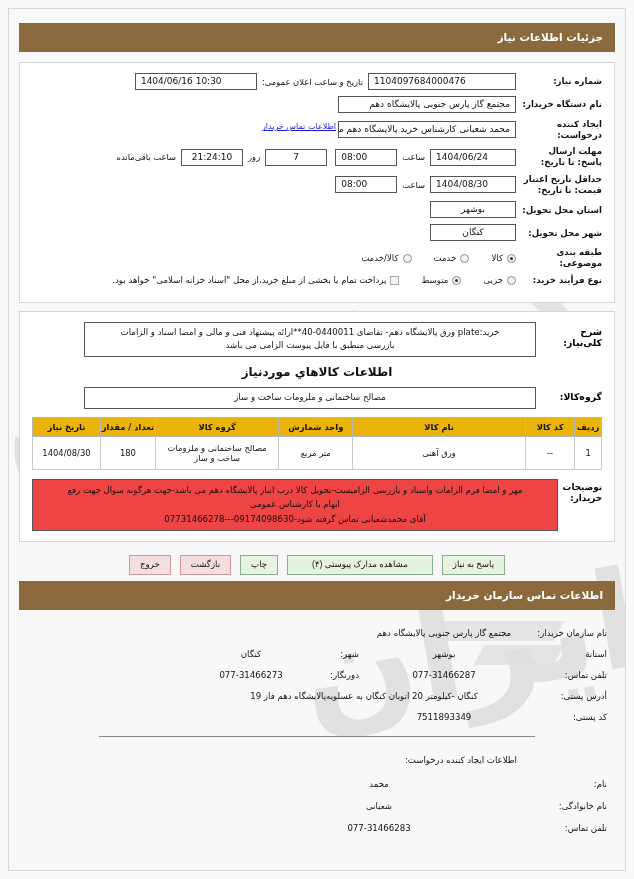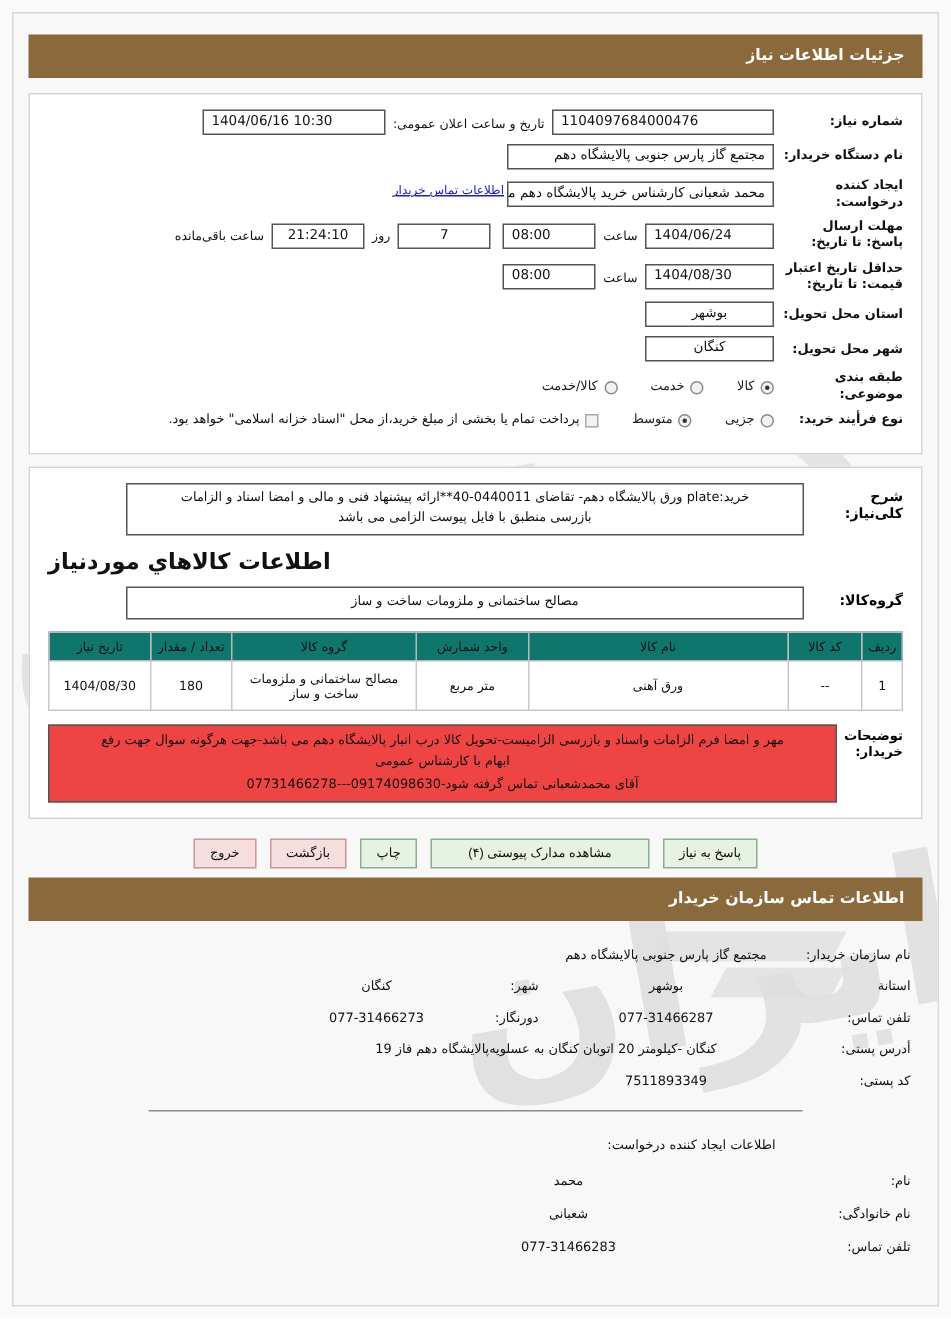--- a/index.html
+++ b/index.html
@@ -183,36 +183,36 @@
     border: 1px solid #555; background: #fff;
     width: 452px; min-height: 34px;
     font-size: 8.6px; line-height: 1.6;
     padding: 3px 6px; text-align: center; color: #111;
     position: relative;
   }
   .desc-box .ov {
     position: relative;
   }
   .sub-head {
-    font-weight: bold; font-size: 15px;
-    text-align: left; margin: 2px 0 8px 0; color: #111;
+    font-weight: bold; font-size: 12px;
+    text-align: center; margin: 2px 0 8px 0; color: #111;
   }
 
   
   table.goods {
     width: 100%;
     border-collapse: collapse;
     font-size: 8.4px;
     margin-top: 6px;
     background: #fff;
   }
   table.goods th {
-    background: #0f766e;
+    background: #eab308;
     border: 1px solid #b9b9b9;
-    font-weight: normal;
+    font-weight: bold;
     padding: 4px 0;
     text-align: center;
     color: #111;
     white-space: nowrap;
   }
   table.goods td {
     border: 1px solid #c9c9c9;
     padding: 6px 3px;
     text-align: center;
     color: #111;

